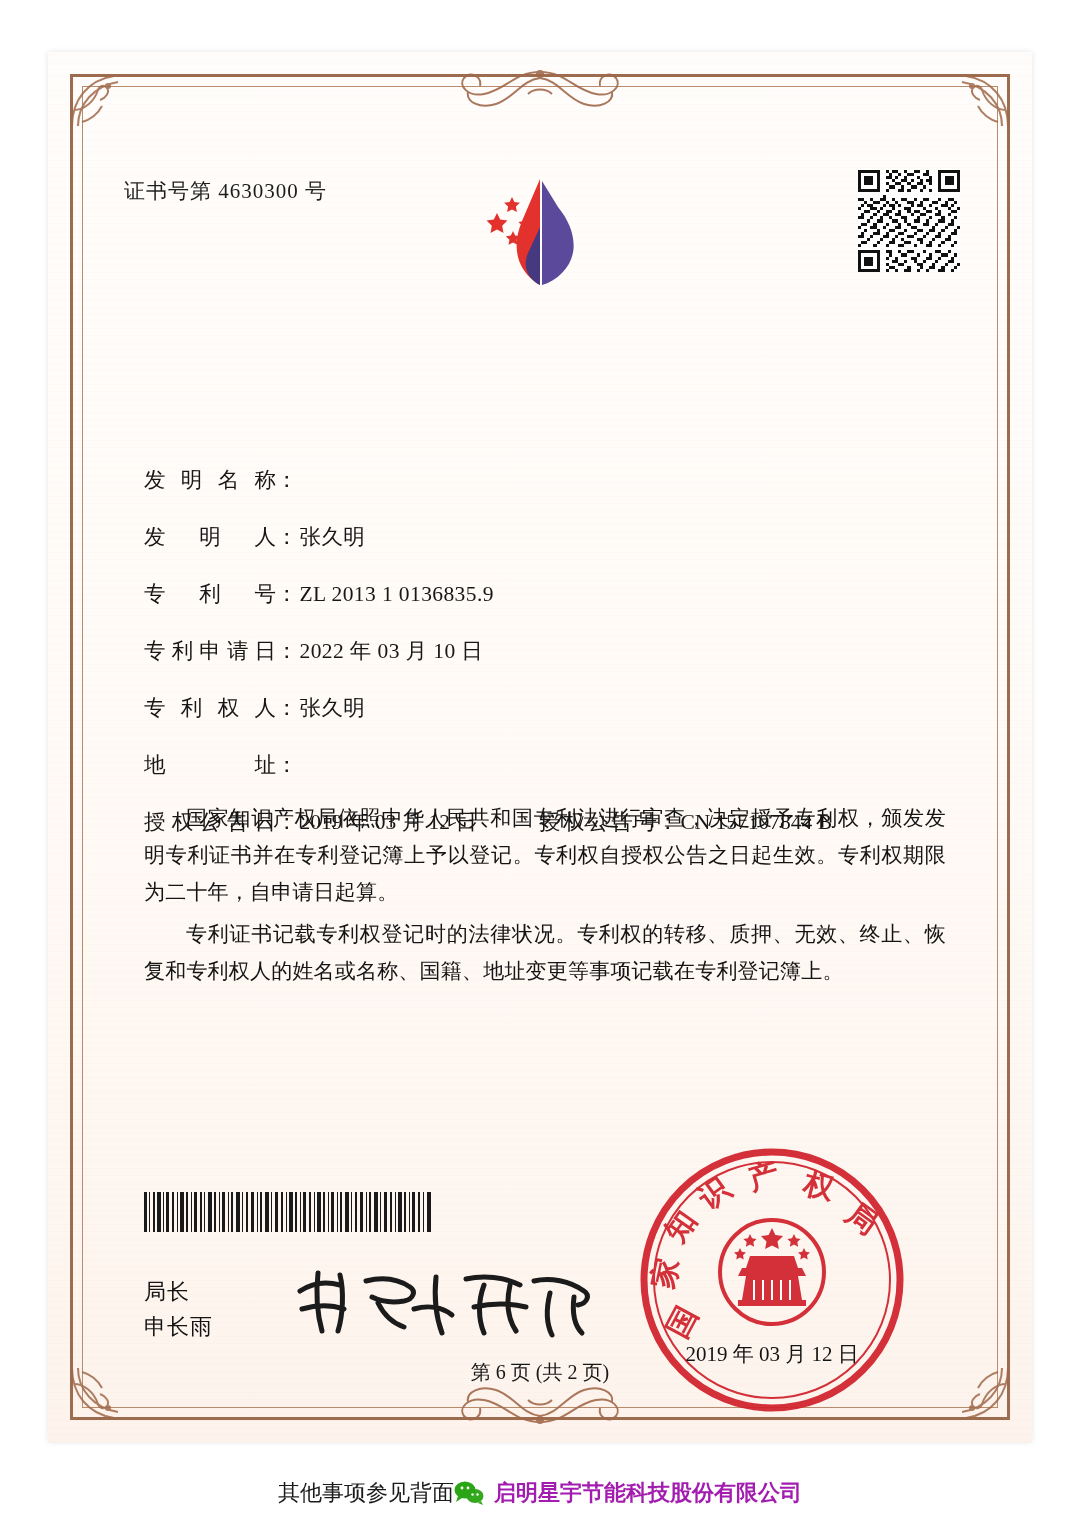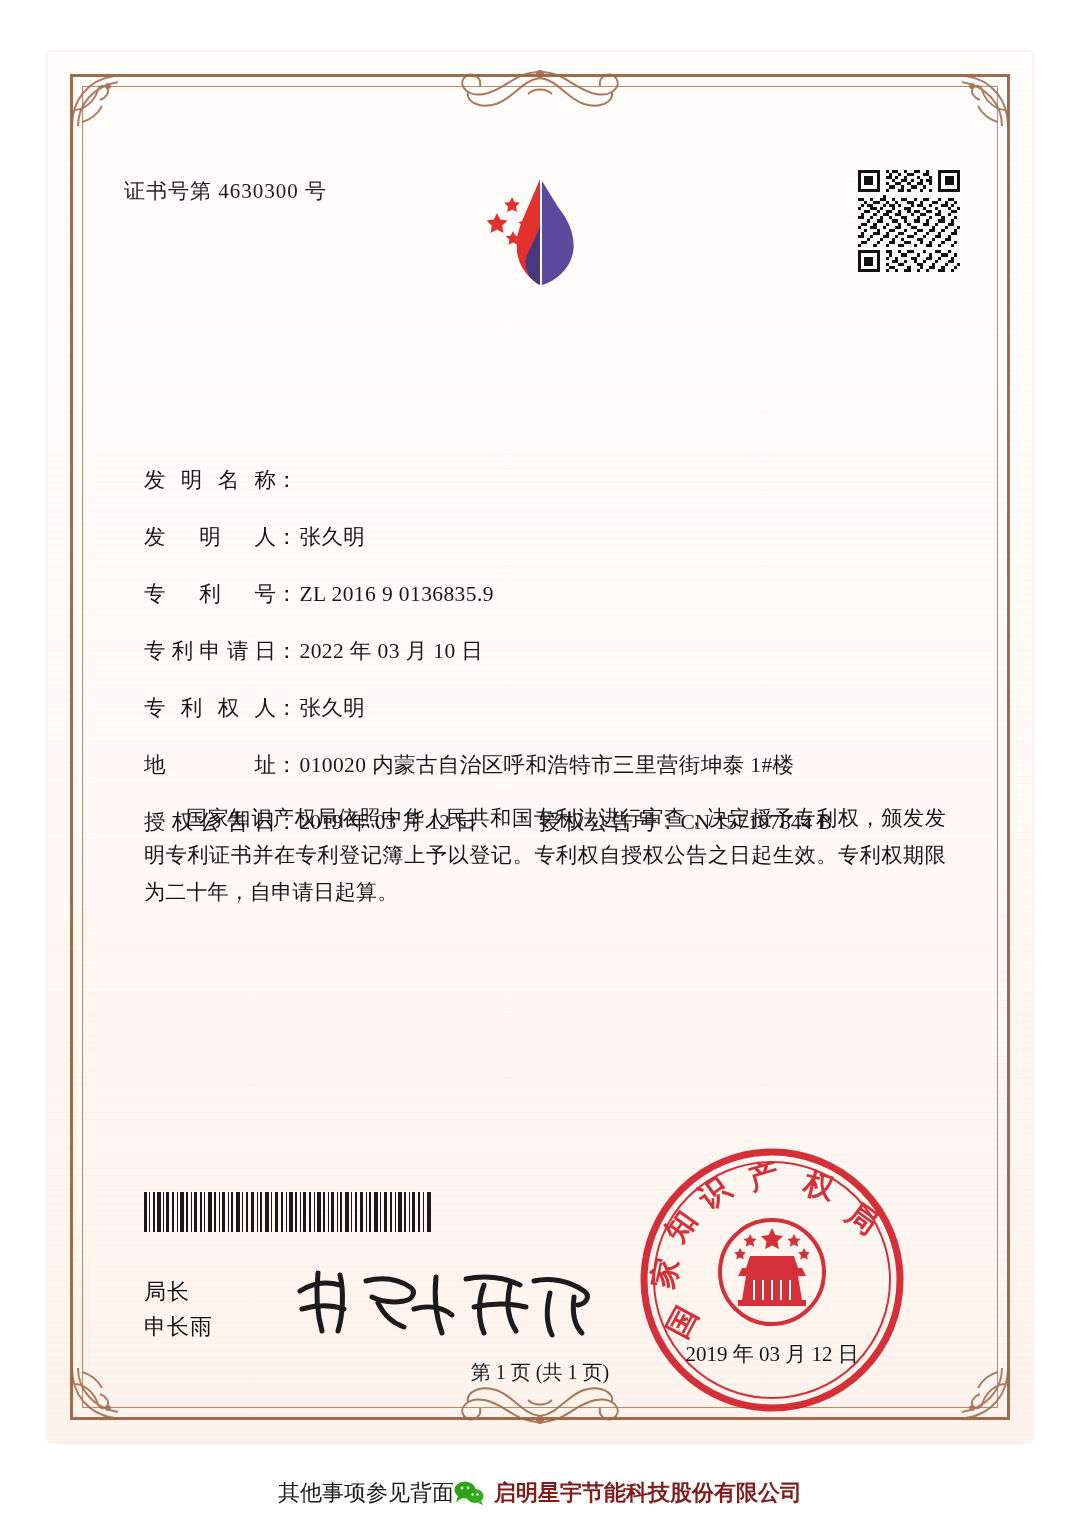--- a/index.html
+++ b/index.html
@@ -242,21 +242,21 @@
     align-items: center;
     justify-content: center;
     font-size: 22px;
     color: #1a1a1a;
   }
   .wechat-badge {
     display: inline-flex;
     align-items: center;
     gap: 10px;
     font-weight: 700;
-    color: #7f1d1d;
+    color: #a21caf;
   }
   .wechat-icon {
     width: 30px; height: 26px;
     display: inline-block;
   }
   .wechat-icon svg { width:100%; height:100%; display:block; }
 </style>
 </head>
 <body>
 
@@ -602,21 +602,21 @@
       <div class="value">张久明</div>
     </div>
 
     <div class="row">
       <div class="label">
           <span>专</span>
           <span>利</span>
           <span>号</span>
         </div>
       <div class="colon">：</div>
-      <div class="value">ZL 2016 9 0136835.9</div>
+      <div class="value">ZL 2013 1 0136835.9</div>
     </div>
 
     <div class="row">
       <div class="label">
           <span>专</span>
           <span>利</span>
           <span>申</span>
           <span>请</span>
           <span>日</span>
         </div>
@@ -634,21 +634,20 @@
       <div class="colon">：</div>
       <div class="value">张久明</div>
     </div>
 
     <div class="row">
       <div class="label">
           <span>地</span>
           <span>址</span>
         </div>
       <div class="colon">：</div>
-      <div class="value">010020  内蒙古自治区呼和浩特市三里营街坤泰 1#楼</div>
     </div>
 
     <div class="row dual">
       <div class="label">
           <span>授</span>
           <span>权</span>
           <span>公</span>
           <span>告</span>
           <span>日</span>
         </div>
@@ -661,20 +660,21 @@
           <span>告</span>
           <span>号</span>
         </div>
       <div class="colon">：</div>
       <div class="second-value">CN 157107844 B</div>
     </div>
   </div>
 
   <div class="paras">
     <p>国家知识产权局依照中华人民共和国专利法进行审查，决定授予专利权，颁发发明专利证书并在专利登记簿上予以登记。专利权自授权公告之日起生效。专利权期限为二十年，自申请日起算。</p>
+    <p>专利证书记载专利权登记时的法律状况。专利权的转移、质押、无效、终止、恢复和专利权人的姓名或名称、国籍、地址变更等事项记载在专利登记簿上。</p>
   </div>
 
   <div class="barcode">
     <svg viewBox="0 0 290 40" shape-rendering="crispEdges">
       <rect width="290" height="40" fill="#ffffff" opacity="0"></rect>
       <g fill="#1a1a1a">
         <rect x="0" y="0" width="3" height="40"></rect>
           <rect x="5" y="0" width="1" height="40"></rect>
         <rect x="9" y="0" width="2" height="40"></rect>
           <rect x="13" y="0" width="4" height="40"></rect>
@@ -804,21 +804,21 @@
           <text transform="translate(208,74) rotate(36)">局</text>
         </g>
 
         <path d="M136,236 l4.6,9.4 l10.4,1.5 l-7.5,7.3 l1.8,10.3 l-9.3,-4.9 l-9.3,4.9 l1.8,-10.3 l-7.5,-7.3 l10.4,-1.5 Z" fill="#d1202a" opacity="0.0"></path>
       </g>
     </svg>
   </div>
 
   <div class="seal-date">2019 年 03 月 12 日</div>
 
-  <div class="page-no">第 1 页 (共 1 页)</div>
+  <div class="page-no">第 6 页 (共 2 页)</div>
 </div>
 
 <div class="footer-note">
   <span>其他事项参见背面</span>
   <span class="wechat-badge">
     <span class="wechat-icon">
       <svg viewBox="0 0 30 26">
         <g fill="#2aa515">
           <ellipse cx="11" cy="10" rx="10.5" ry="8.6"></ellipse>
           <path d="M4,16 L2,22 L8,18 Z"></path>

